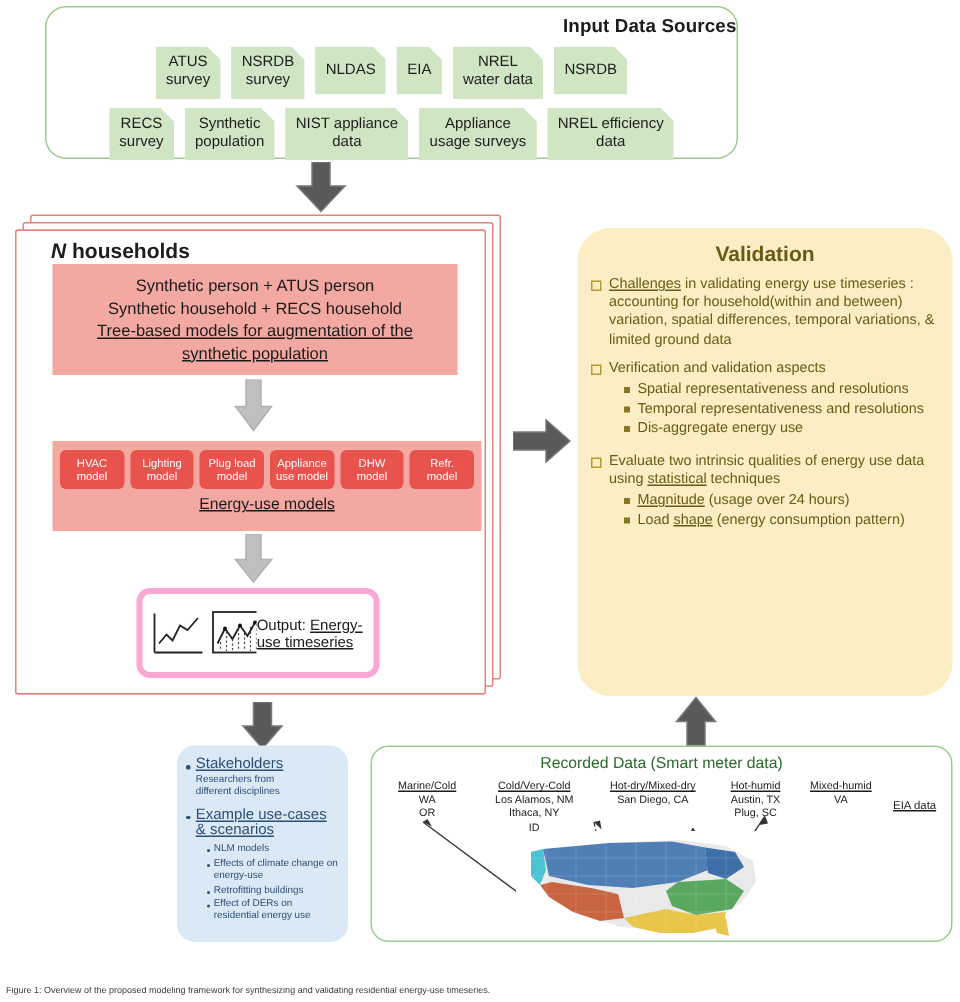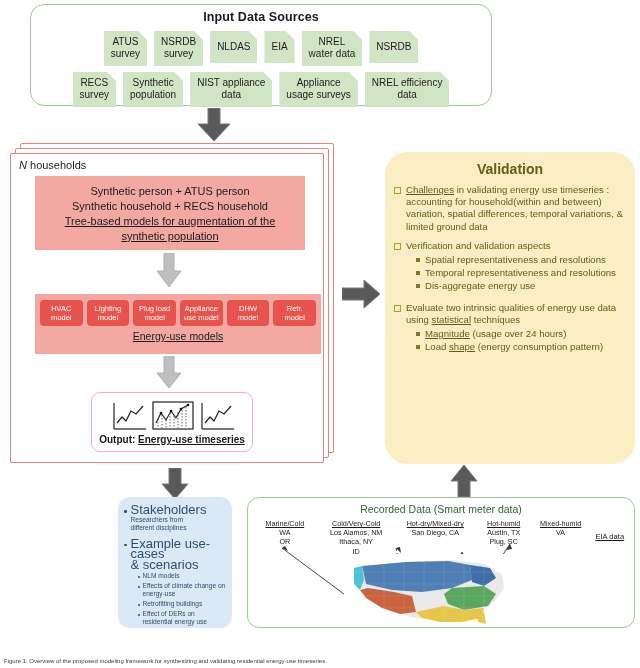--- a/index.html
+++ b/index.html
@@ -13,21 +13,21 @@
     overflow:hidden;
   }
   .stage { position:absolute; inset:0; }
 
   
   #input-panel{
     position:absolute; left:30px; top:4px; width:462px; height:102px;
     border:1.6px solid #9ccb8f; border-radius:14px; background:#fff;
   }
   #input-title{
-    text-align:center; font-weight:bold; font-size:12.5px; color:#1b1b1b;
+    text-align:right; font-weight:bold; font-size:12.5px; color:#1b1b1b;
     margin-top:5px; letter-spacing:.1px;
   }
   .doc-row{ display:flex; justify-content:center; align-items:flex-start; gap:7px; }
   .row1{ margin-top:7px; }
   .row2{ margin-top:6px; }
   .doc{
     background:#cfe5c4; color:#1d1d1d; font-size:10px; line-height:12px;
     padding:5px 7px 6px 7px; text-align:center; position:relative;
     min-height:32px; display:flex; flex-direction:column; justify-content:center;
     clip-path: polygon(0 0, calc(100% - 9px) 0, 100% 9px, 100% 100%, 0 100%);
@@ -43,21 +43,21 @@
     position:absolute; border:1.2px solid #e3847f; background:#fff; border-radius:2px;
   }
   #sheet3{ left:10px; top:0px;  width:314px; height:310px; }
   #sheet2{ left:5px;  top:5px;  width:314px; height:310px; }
   #sheet1{ left:0px;  top:10px; width:314px; height:310px; }
   #sheet-front{
     position:absolute; left:0px; top:10px; width:314px; height:310px;
     border:1.2px solid #e3847f; background:#ffffff; border-radius:2px;
   }
   #n-households{
-    position:absolute; left:8px; top:5px; font-size:11px; font-weight:normal;
+    position:absolute; left:23px; top:5px; font-size:14px; font-weight:bold;
     color:#1d1d1d;
   }
   #n-households i{ font-style:italic; }
 
   #synth-box{
     position:absolute; left:24px; top:22px; width:270px; height:74px;
     background:#f4a8a2; display:flex; flex-direction:column;
     align-items:center; justify-content:center; gap:1px;
   }
   #synth-box .ln{ font-size:11px; color:#1a1a1a; line-height:14px; text-align:center; }
@@ -75,22 +75,22 @@
     border-radius:4px; padding:4px 3px; text-align:center; flex:1;
     display:flex; flex-direction:column; justify-content:center; min-height:24px;
   }
   #energy-models-label{
     text-align:center; font-size:10.5px; color:#1a1a1a; margin-top:4px;
     text-decoration:underline;
   }
 
   #output-box{
     position:absolute; left:80px; top:238px; width:162px; height:60px;
-    border:1px solid #f9a8d4; border-radius:9px; background:#fff;
-    display:flex; flex-direction:column; align-items:center; justify-content:center;font-weight:bold;
+    border:4px solid #f9a8d4; border-radius:9px; background:#fff;
+    display:flex; flex-direction:row; align-items:center; justify-content:center;
   }
   #output-label{ font-size:10px; color:#1a1a1a; margin-top:1px; }
   #output-label .u{ text-decoration:underline; }
 
   
   #validation-panel{
     position:absolute; left:385px; top:152px; width:250px; height:312px;
     background:#fbeec4; border-radius:22px;
   }
   #validation-title{
@@ -111,21 +111,21 @@
   .vsubtext{ font-size:9.6px; line-height:12.2px; color:#6b5a16; }
   .vsubtext .u{ text-decoration:underline; }
 
   
   #stakeholders-panel{
     position:absolute; left:118px; top:497px; width:114px; height:131px;
     background:#dbe8f5; border-radius:12px;
   }
   .sitem{ display:flex; gap:4px; padding:0 6px; }
   .sdot{ flex:0 0 auto; width:2.5px;height:2.5px;border-radius:50%;background:#2c4f76; margin-top:5px; }
-  .shead{ font-size:13px; line-height:10.5px; color:#2c4f76; }
+  .shead{ font-size:10px; line-height:10.5px; color:#2c4f76; text-decoration:underline; }
   .sbody{ font-size:6.6px; line-height:8.2px; color:#2c4f76; }
   .subul{ margin:2px 0 0 7px; }
   .subli{ display:flex; gap:3px; margin-top:1.5px; }
   .subdot{ flex:0 0 auto; width:2px;height:2px;border-radius:50%;background:#2c4f76; margin-top:4px; }
   .subtxt{ font-size:6.6px; line-height:8.2px; color:#2c4f76; }
 
   
   #recorded-panel{
     position:absolute; left:247px; top:497px; width:388px; height:131px;
     border:1.4px solid #9ccb8f; border-radius:12px; background:#fff;

